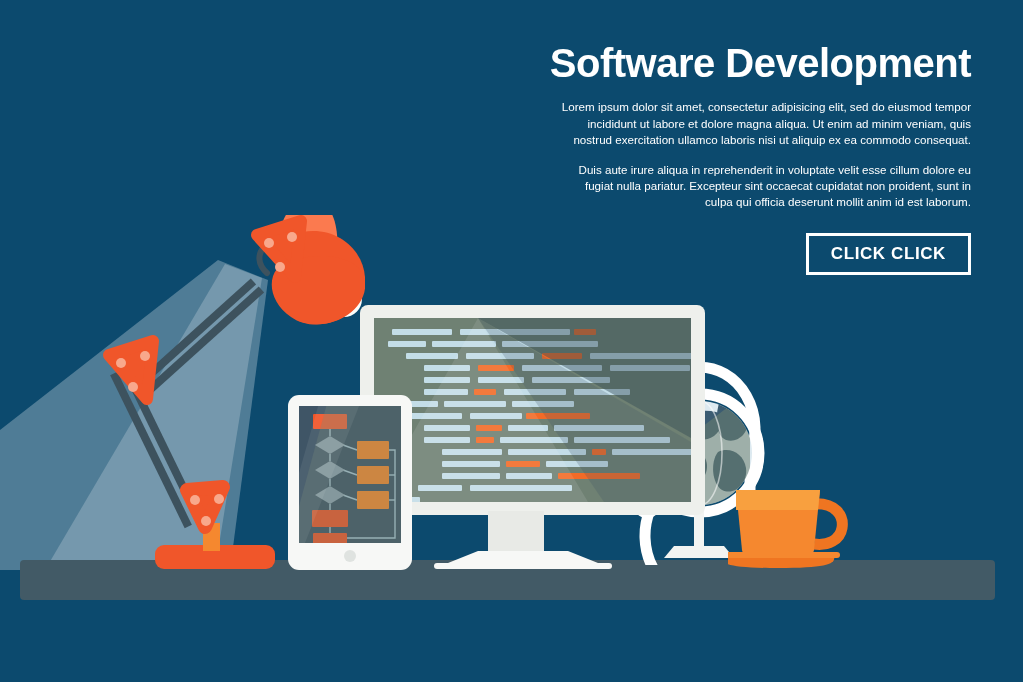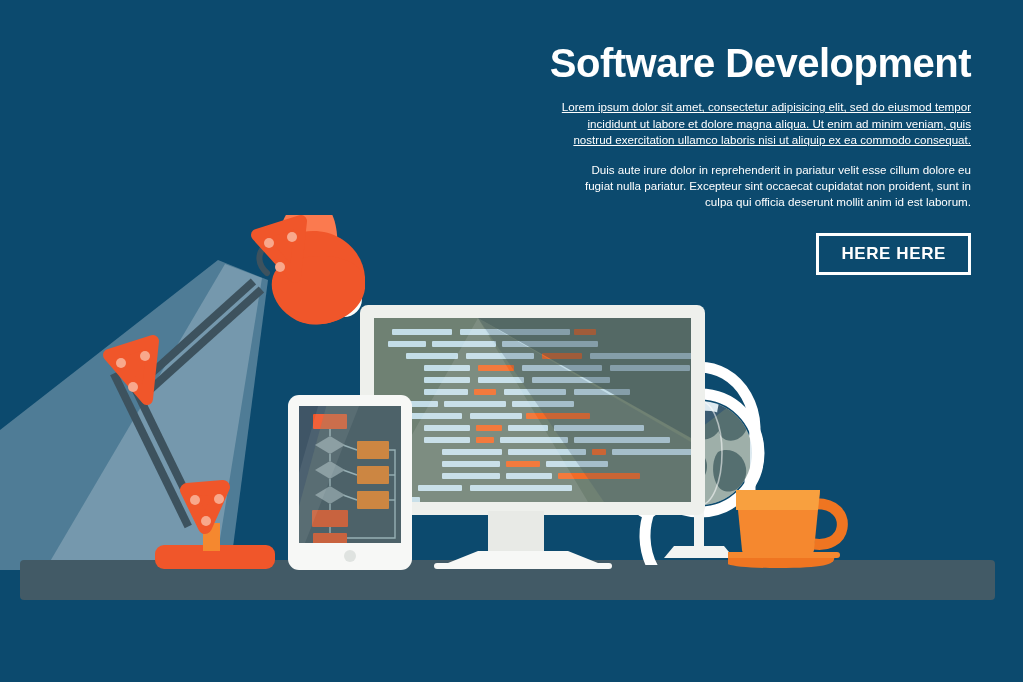--- a/index.html
+++ b/index.html
@@ -304,18 +304,18 @@
   <svg id="cup" class="abs" viewBox="0 0 120 90" width="120" height="90">
     <path d="M84,26 C108,24 116,38 114,50 C112,62 100,68 86,66" fill="none" stroke="#ef7521" stroke-width="11"></path>
     <path d="M8,12 L92,12 L86,72 C85,78 78,80 50,80 C22,80 15,78 14,72 Z" fill="#f5882f"></path>
     <path d="M8,12 L92,12 L90,32 L8,32 Z" fill="#f8a03f"></path>
     <path d="M-6,78 L106,78 C108,86 100,90 50,90 C0,90 -8,86 -6,78 Z" fill="#ef7521"></path>
     <rect x="-12" y="74" width="124" height="6" rx="3" fill="#f5882f"></rect>
   </svg>
 
   <div id="header-block">
     <h1 id="page-title" style="color: rgb(255, 255, 255);">Software Development</h1>
-    <p class="para" style="color: rgb(255, 255, 255); text-decoration: underline;">Lorem ipsum dolor sit amet, consectetur adipisicing elit, sed do eiusmod tempor incididunt ut labore et dolore magna aliqua. Ut enim ad minim veniam, quis nostrud exercitation ullamco laboris nisi ut aliquip ex ea commodo consequat.</p>
-    <p class="para" style="color: rgb(255, 255, 255);">Duis aute irure dolor in reprehenderit in pariatur velit esse cillum dolore eu fugiat nulla pariatur. Excepteur sint occaecat cupidatat non proident, sunt in culpa qui officia deserunt mollit anim id est laborum.</p>
-    <div id="cta-button" style="color: rgb(255, 255, 255); border-color: rgb(255, 255, 255);">HERE HERE</div>
+    <p class="para" style="color: rgb(255, 255, 255);">Lorem ipsum dolor sit amet, consectetur adipisicing elit, sed do eiusmod tempor incididunt ut labore et dolore magna aliqua. Ut enim ad minim veniam, quis nostrud exercitation ullamco laboris nisi ut aliquip ex ea commodo consequat.</p>
+    <p class="para" style="color: rgb(255, 255, 255);">Duis aute irure aliqua in reprehenderit in voluptate velit esse cillum dolore eu fugiat nulla pariatur. Excepteur sint occaecat cupidatat non proident, sunt in culpa qui officia deserunt mollit anim id est laborum.</p>
+    <div id="cta-button" style="color: rgb(255, 255, 255); border-color: rgb(255, 255, 255);">CLICK CLICK</div>
   </div>
 
 </div>
 
 </body></html>

